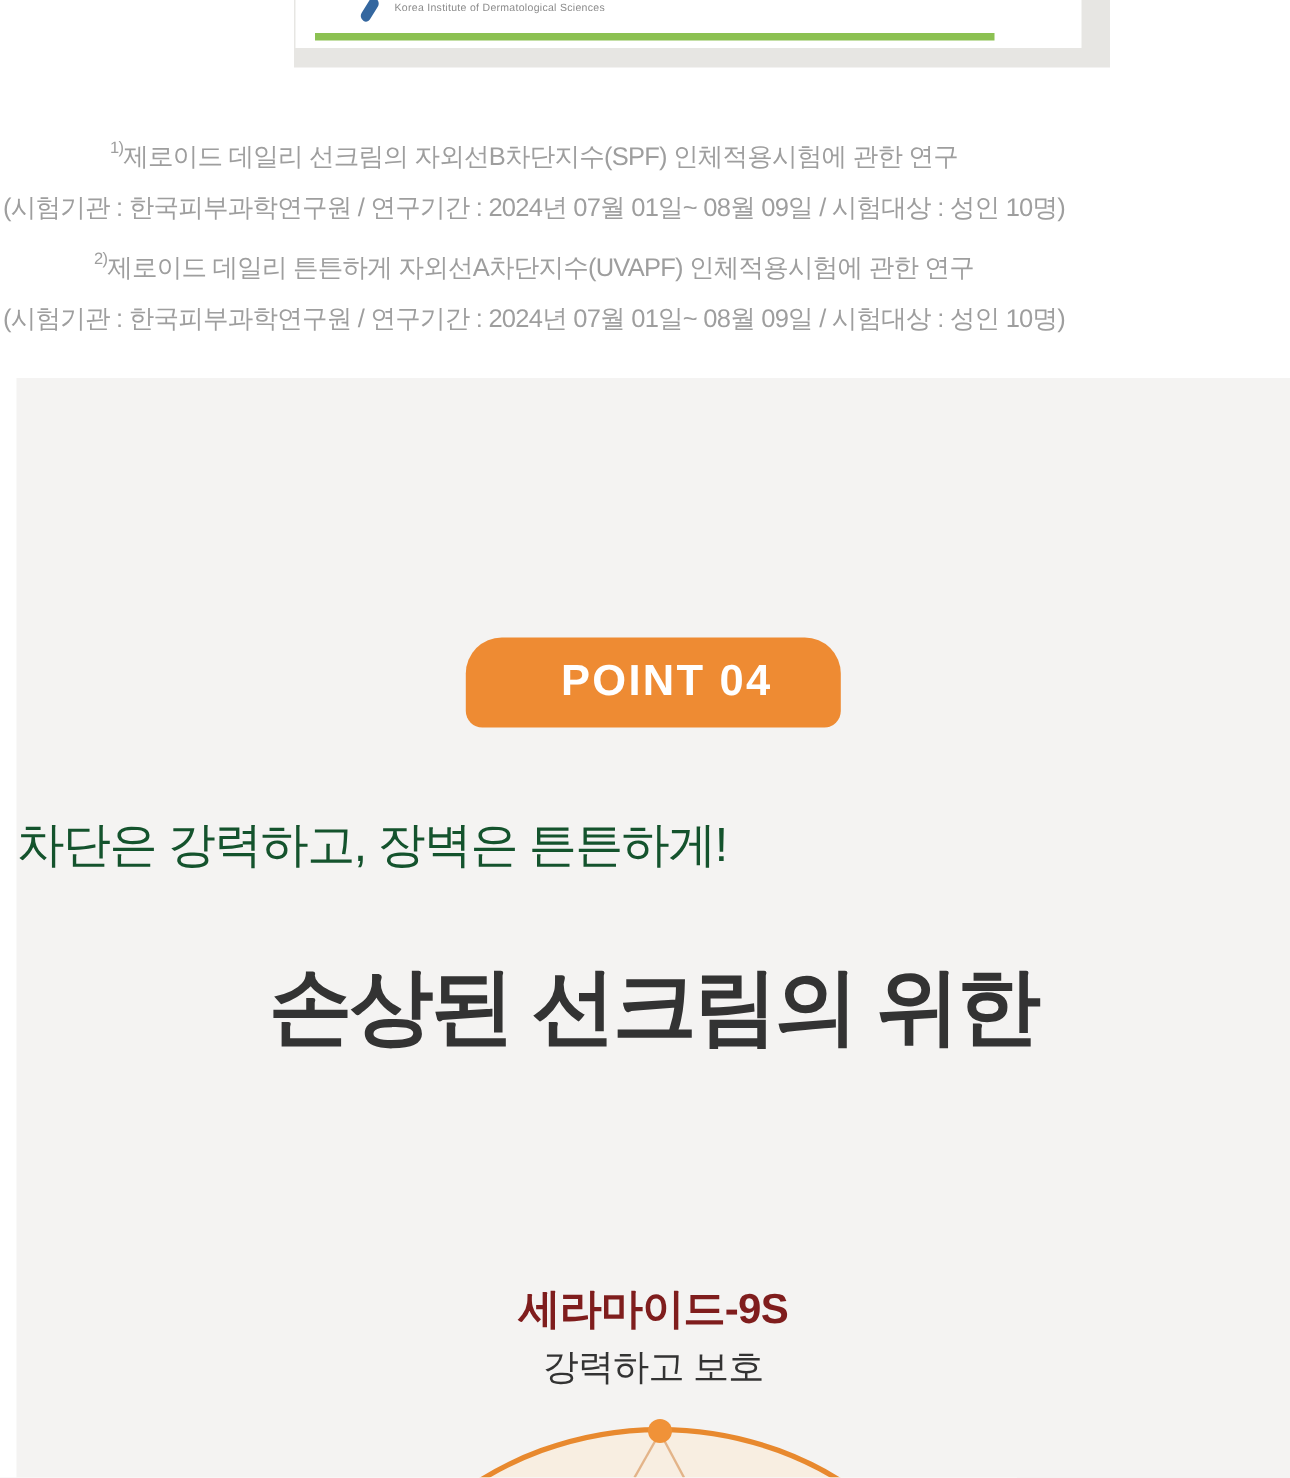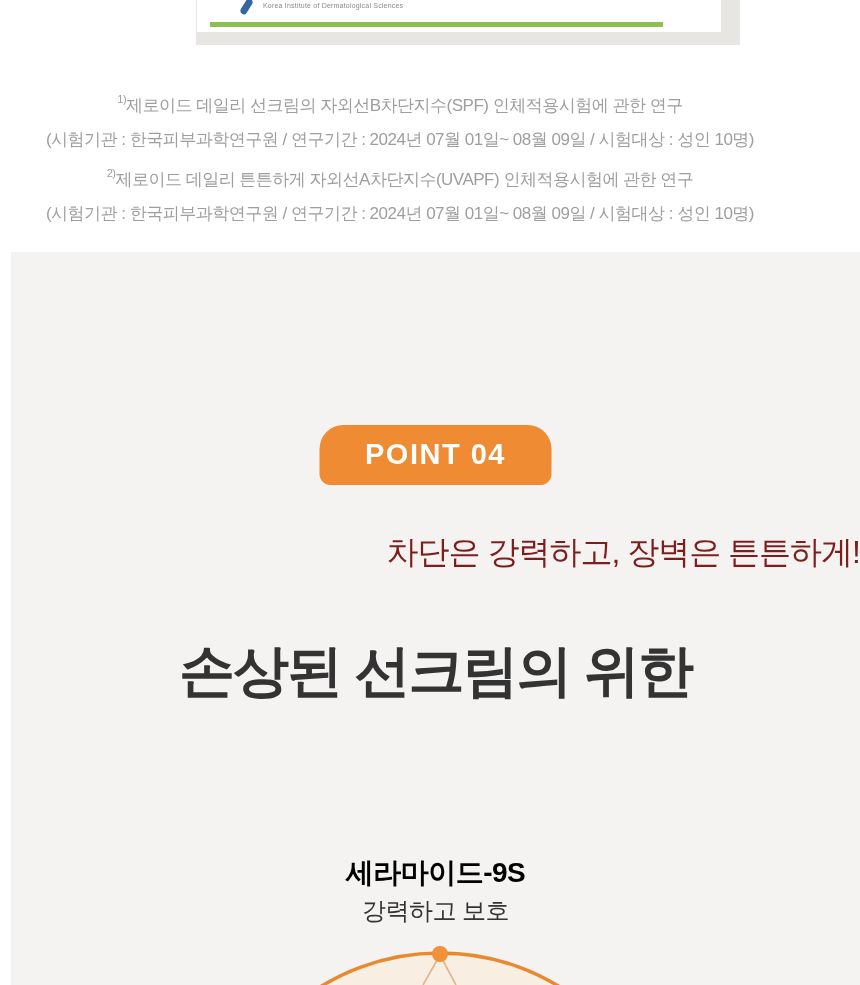--- a/index.html
+++ b/index.html
@@ -23,51 +23,51 @@
   .cert-inst{
     position:absolute;left:66px;top:2px;font-size:7px;color:#8b8b8b;
     letter-spacing:0.2px;white-space:nowrap;
   }
   .cert-green-bar{
     position:absolute;left:13px;top:22px;width:453px;height:5px;background:#8cc152;
   }
   
   .disclaimer{
     position:absolute;left:0;width:712px;text-align:center;
-    color:#9e9e9e;font-size:17px;line-height:34px;letter-spacing:-0.5px;margin-left:44px;
+    color:#9e9e9e;font-size:17px;line-height:34px;letter-spacing:-0.5px;
   }
   .disclaimer sup{font-size:11px;vertical-align:8px;}
   .disclaimer-1{top:82px;}
   .disclaimer-2{top:156px;}
   
   .point-panel{
     position:absolute;left:11px;top:252px;right:0;bottom:0;
     background:#f4f3f2;overflow:hidden;
   }
   .point-badge{
     position:absolute;top:173px;left:50%;transform:translateX(-50%);
     background:#ee8b33;color:#ffffff;
     font-size:29px;font-weight:700;letter-spacing:1.5px;
-    padding:13px 46px 14px 46px;
+    padding:13px 46px 14px 64px;
     border-radius:24px 24px 11px 11px;
     white-space:nowrap;
   }
   .point-subtitle{
-    position:absolute;top:279px;left:0;right:0;text-align:right;
-    font-size:32px;color:#7f1d1d;letter-spacing:-1px;font-weight:500;
+    position:absolute;top:290px;left:0;right:0;text-align:left;
+    font-size:32px;color:#14532d;letter-spacing:-1px;font-weight:500;
   }
   .point-title{
     position:absolute;top:336px;left:0;right:0;text-align:center;
     font-size:56px;font-weight:800;letter-spacing:-2px;line-height:90px;
     color:#333333;
   }
   .point-title .orange{color:#f2993c;display:block;}
   .ingredient-name{
     position:absolute;top:602px;left:0;right:0;text-align:center;
-    font-size:28px;font-weight:800;color:#000000;letter-spacing:-0.5px;
+    font-size:28px;font-weight:800;color:#7f1d1d;letter-spacing:-0.5px;
   }
   .ingredient-desc{
     position:absolute;top:643px;left:0;right:0;text-align:center;
     font-size:24px;color:#333333;letter-spacing:-0.5px;font-weight:500;
   }
   
   .radar-wrap{
     position:absolute;left:-11px;bottom:0;width:860px;height:80px;
   }
 </style>

